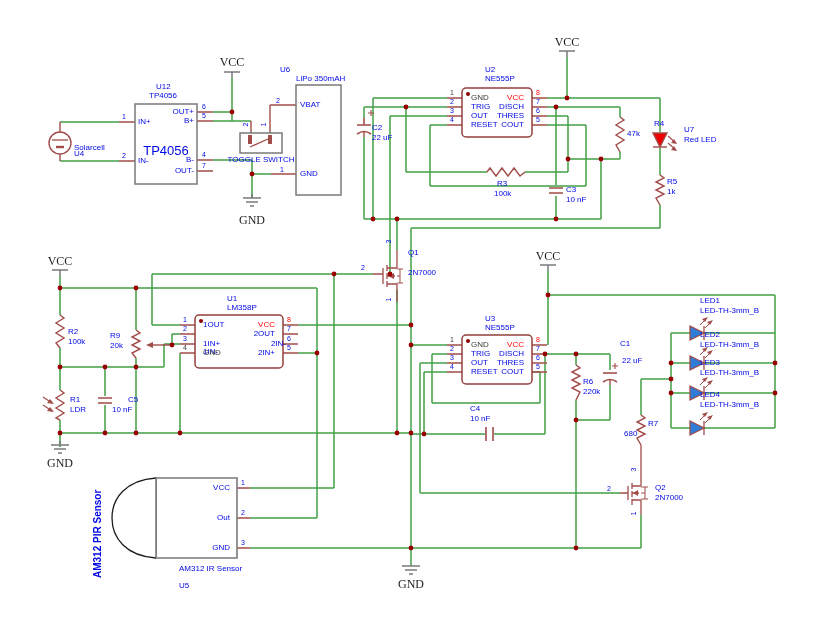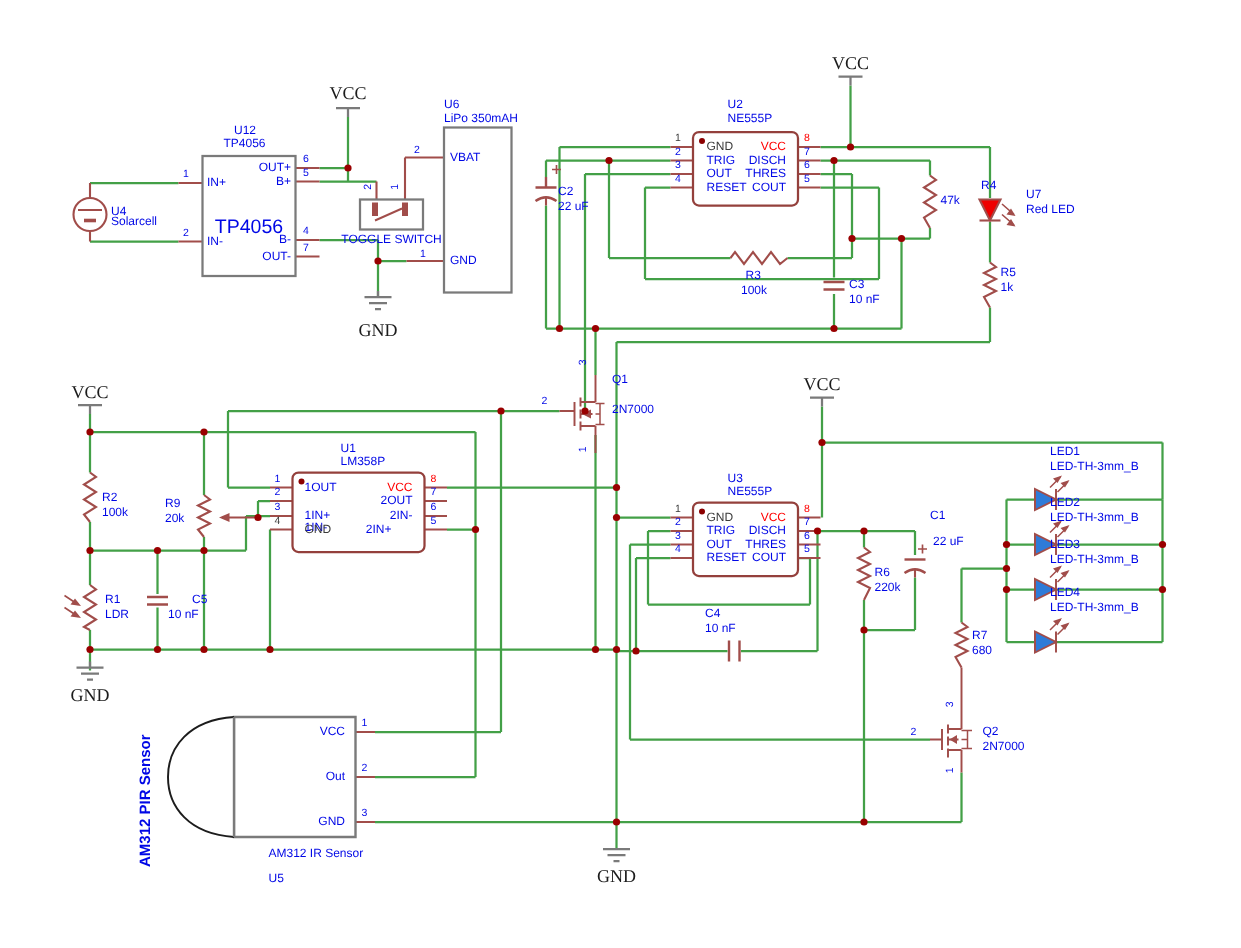--- a/index.html
+++ b/index.html
@@ -276,21 +276,21 @@
 </svg>
 
 <span class="net" style="left:210px;top:56px">VCC</span>
 <span class="net" style="left:38px;top:255px">VCC</span>
 <span class="net" style="left:545px;top:36px">VCC</span>
 <span class="net" style="left:526px;top:250px">VCC</span>
 <span class="net" style="left:230px;top:214px">GND</span>
 <span class="net" style="left:38px;top:457px">GND</span>
 <span class="net" style="left:389px;top:578px">GND</span>
 
-<span class="l" style="left:74px;top:137px">U4</span>
+<span class="l" style="left:74px;top:150px">U4</span>
 <span class="l" style="left:74px;top:144px">Solarcell</span>
 
 <span class="l" style="left:156px;top:83px">U12</span>
 <span class="l" style="left:149px;top:92px">TP4056</span>
 <span class="l big ctr" style="left:135px;top:143px;width:62px">TP4056</span>
 <span class="l" style="left:138px;top:118px">IN+</span>
 <span class="l" style="left:138px;top:157px">IN-</span>
 <span class="l ra" style="left:154px;top:108px;width:40px">OUT+</span>
 <span class="l ra" style="left:154px;top:117px;width:40px">B+</span>
 <span class="l ra" style="left:154px;top:156px;width:40px">B-</span>
@@ -299,21 +299,21 @@
 <span class="l n" style="left:122px;top:152px">2</span>
 <span class="l n" style="left:202px;top:103px">6</span>
 <span class="l n" style="left:202px;top:112px">5</span>
 <span class="l n" style="left:202px;top:151px">4</span>
 <span class="l n" style="left:202px;top:162px">7</span>
 
 <span class="l ctr" style="left:216px;top:156px;width:90px">TOGGLE SWITCH</span>
 <span class="l n rot" style="left:244px;top:121px">2</span>
 <span class="l n rot" style="left:262px;top:121px">1</span>
 
-<span class="l" style="left:296px;top:66px">U6</span>
+<span class="l" style="left:280px;top:66px">U6</span>
 <span class="l" style="left:296px;top:75px">LiPo 350mAH</span>
 <span class="l" style="left:300px;top:101px">VBAT</span>
 <span class="l" style="left:300px;top:170px">GND</span>
 <span class="l n" style="left:276px;top:97px">2</span>
 <span class="l n" style="left:280px;top:166px">1</span>
 
 <span class="l" style="left:485px;top:66px">U2</span>
 <span class="l" style="left:485px;top:75px">NE555P</span>
 <span class="l k" style="left:471px;top:94px">GND</span>
 <span class="l" style="left:471px;top:103px">TRIG</span>
@@ -352,22 +352,22 @@
 <span class="l n rot" style="left:387px;top:296px">1</span>
 
 <span class="l" style="left:227px;top:295px">U1</span>
 <span class="l" style="left:227px;top:304px">LM358P</span>
 <span class="l" style="left:203px;top:321px">1OUT</span>
 <span class="l" style="left:203px;top:348px">1IN-</span>
 <span class="l" style="left:203px;top:340px">1IN+</span>
 <span class="l k" style="left:203px;top:349px">GND</span>
 <span class="l r ra" style="left:233px;top:321px;width:42px">VCC</span>
 <span class="l ra" style="left:233px;top:330px;width:42px">2OUT</span>
-<span class="l ra" style="left:233px;top:340px;width:42px">2IN-</span>
-<span class="l ra" style="left:219px;top:349px;width:42px">2IN+</span>
+<span class="l ra" style="left:244px;top:340px;width:42px">2IN-</span>
+<span class="l ra" style="left:233px;top:349px;width:42px">2IN+</span>
 <span class="l n" style="left:183px;top:316px">1</span>
 <span class="l n" style="left:183px;top:325px">2</span>
 <span class="l n" style="left:183px;top:335px">3</span>
 <span class="l n k" style="left:183px;top:344px">4</span>
 <span class="l n r" style="left:287px;top:316px">8</span>
 <span class="l n" style="left:287px;top:325px">7</span>
 <span class="l n" style="left:287px;top:335px">6</span>
 <span class="l n" style="left:287px;top:344px">5</span>
 
 <span class="l" style="left:68px;top:328px">R2</span>
@@ -398,21 +398,21 @@
 <span class="l n" style="left:536px;top:354px">6</span>
 <span class="l n" style="left:536px;top:363px">5</span>
 
 <span class="l" style="left:583px;top:378px">R6</span>
 <span class="l" style="left:583px;top:388px">220k</span>
 <span class="l" style="left:620px;top:340px">C1</span>
 <span class="l" style="left:622px;top:357px">22 uF</span>
 <span class="l" style="left:470px;top:405px">C4</span>
 <span class="l" style="left:470px;top:415px">10 nF</span>
 <span class="l" style="left:648px;top:420px">R7</span>
-<span class="l" style="left:648px;top:430px">680</span>
+<span class="l" style="left:624px;top:430px">680</span>
 
 <span class="l" style="left:700px;top:297px">LED1</span>
 <span class="l" style="left:700px;top:307px">LED-TH-3mm_B</span>
 <span class="l" style="left:700px;top:331px">LED2</span>
 <span class="l" style="left:700px;top:341px">LED-TH-3mm_B</span>
 <span class="l" style="left:700px;top:359px">LED3</span>
 <span class="l" style="left:700px;top:369px">LED-TH-3mm_B</span>
 <span class="l" style="left:700px;top:391px">LED4</span>
 <span class="l" style="left:700px;top:401px">LED-TH-3mm_B</span>
 

